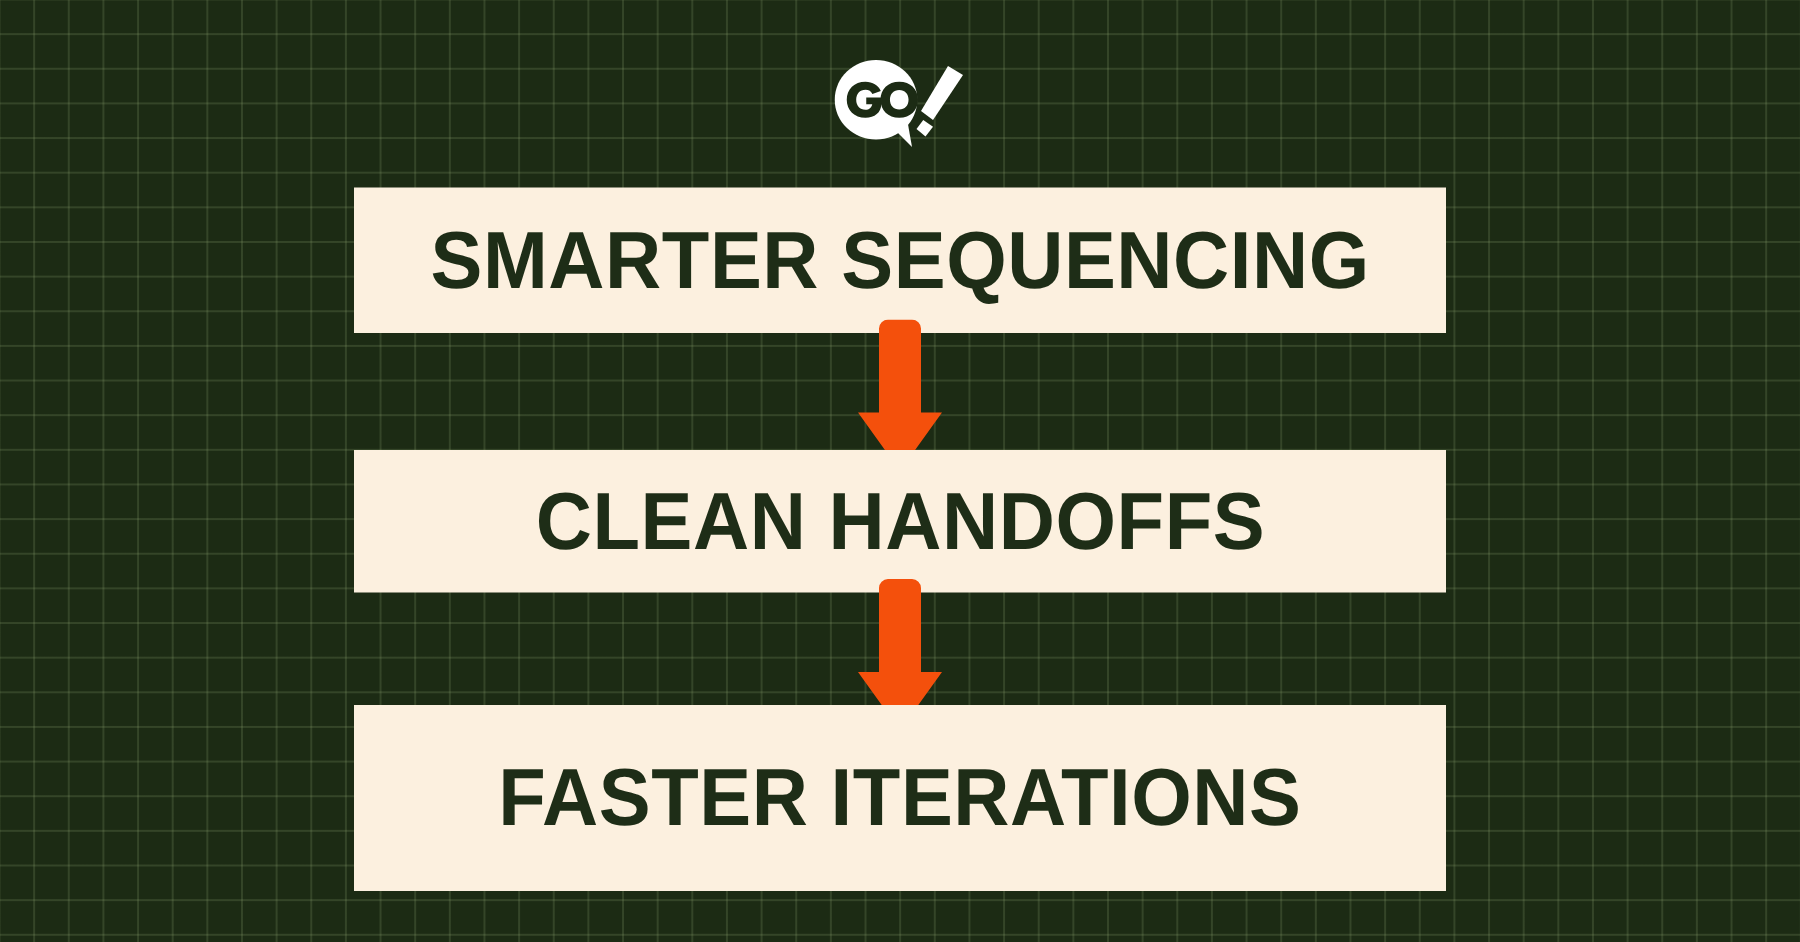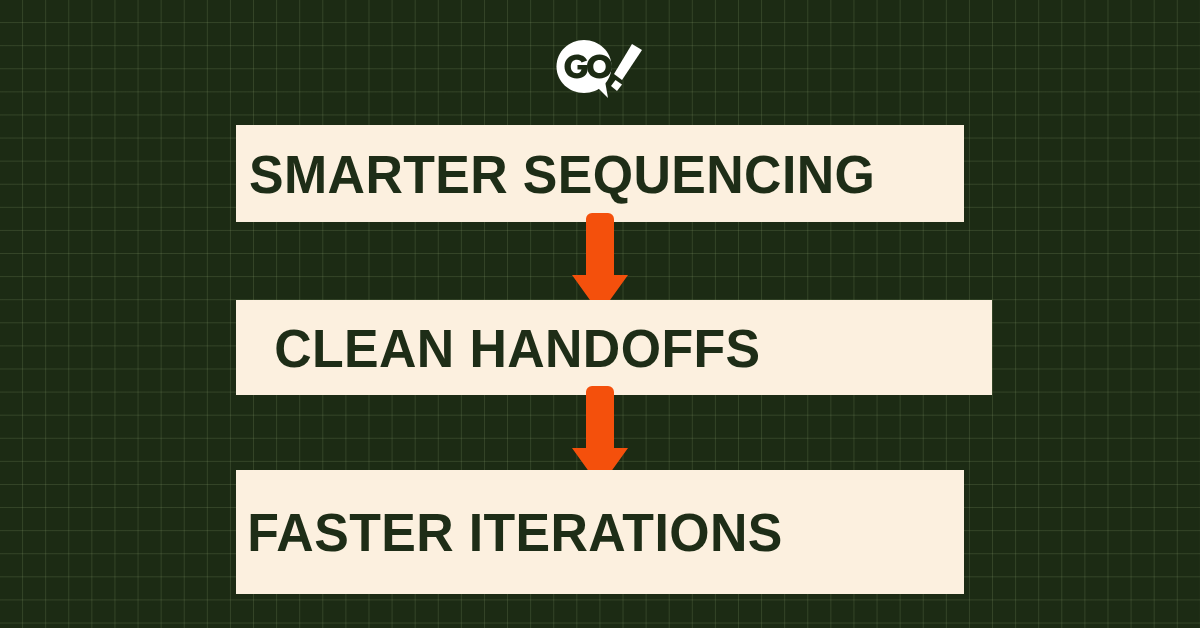--- a/index.html
+++ b/index.html
@@ -44,24 +44,24 @@
   #logo svg { display: block; width: 96px; height: 62px; }
 
   
   .box {
     position: absolute;
     left: 236px;
     width: 728px;
     background-color: #fcf0df;
     display: flex;
     align-items: center;
-    justify-content: flex-start;
+    justify-content: center;
   }
   #box-1 { top: 125px;  height: 97px; }
-  #box-2 { top: 300px;  height: 95px; padding-left: 28px; }
+  #box-2 { top: 300px;  height: 95px; }
   #box-3 { top: 470px;  height: 124px; }
 
   .box-label {
     color: #1e2d17;
     font-family: "Liberation Sans", sans-serif;
     font-weight: bold;
     font-size: 54px;
     letter-spacing: 0.4px;
     line-height: 1;
     white-space: nowrap;

